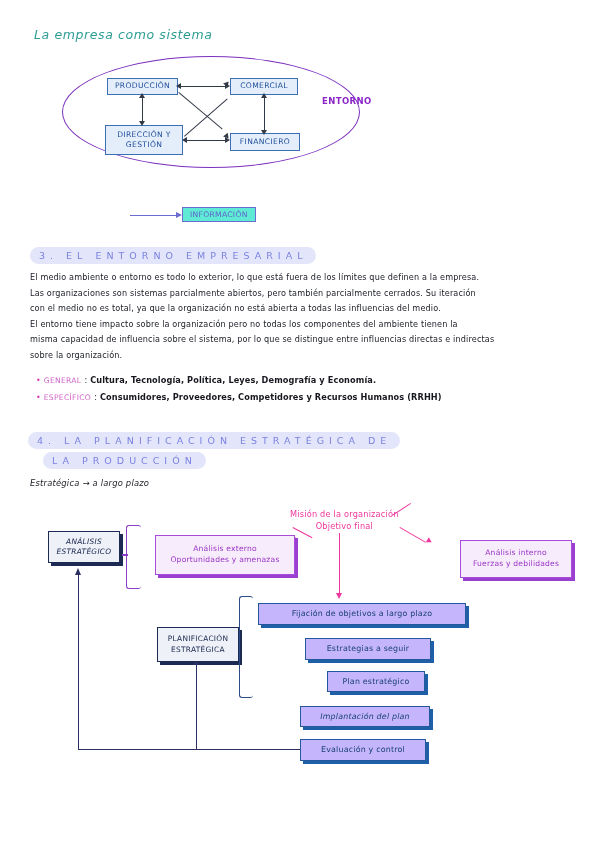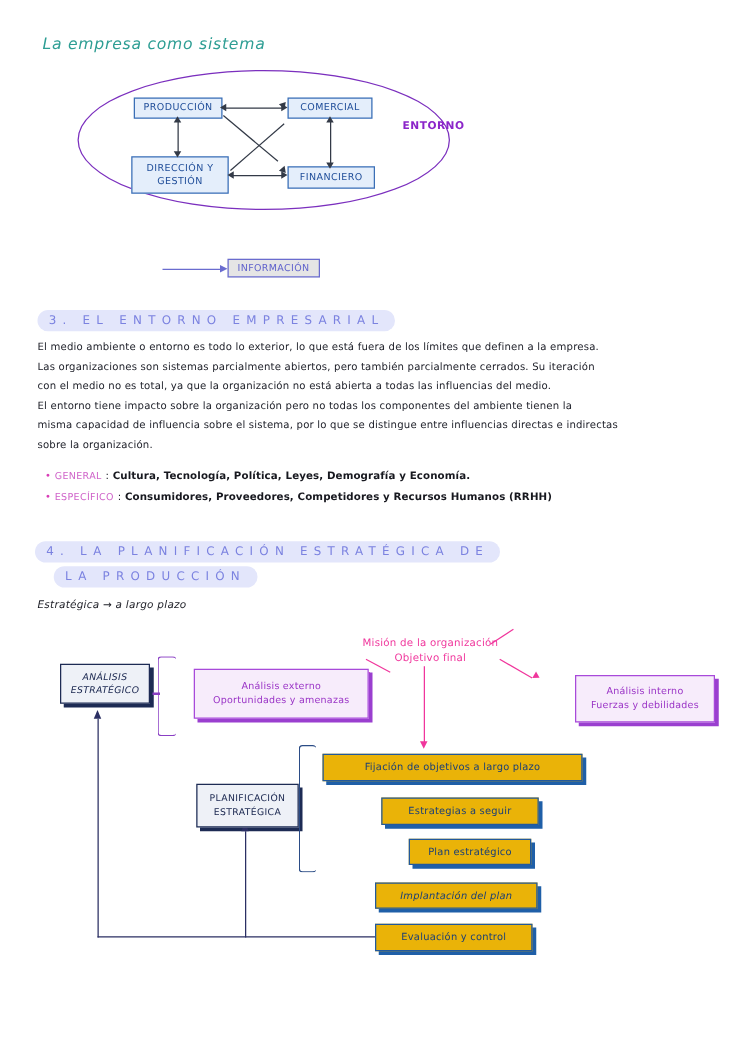--- a/index.html
+++ b/index.html
@@ -59,21 +59,21 @@
   #box-financiero{left:230px;top:81px;width:70px;height:18px;}
 
   .ln{position:absolute;background:#333a47;transform-origin:0 0;height:1.1px;}
   .arrhead{position:absolute;width:0;height:0;}
 
   
   .info-row{left:0;top:205px;width:599px;height:24px;}
   .info-line{position:absolute;left:130px;top:10px;width:48px;height:1.1px;background:#6a6ccf;}
   .info-box{
     position:absolute;left:182px;top:2px;
-    border:1.2px solid #6a6ccf;background:#e5e5e5;
+    border:1.2px solid #6a6ccf;background:#5eead4;
     color:#6163cc;font-size:7.6px;letter-spacing:0.3px;
     padding:2px 7px;
   }
 
   
   .heading{
     background:#e3e6fb;
     color:#7b82e0;
     font-size:9.5px;
     letter-spacing:5px;
@@ -121,21 +121,21 @@
     box-sizing:border-box;padding:2px 4px;}
 
   
   .navy .shadow{background:#1d2b54;}
   .navy .inner{background:#eef1f7;border:1.5px solid #1d2b54;color:#17244d;font-size:7.4px;letter-spacing:0.3px;}
   
   .purple .shadow{background:#9a3fcf;}
   .purple .inner{background:#f7ecfb;border:1.4px solid #a84ada;color:#9a34c6;font-size:7.6px;letter-spacing:0.2px;}
   
   .blue .shadow{background:#1f5fa8;}
-  .blue .inner{background:#eab308;border:1.4px solid #22599c;color:#1a3f77;font-size:7.9px;letter-spacing:0.2px;justify-content:center;}
+  .blue .inner{background:#c4b5fd;border:1.4px solid #22599c;color:#1a3f77;font-size:7.9px;letter-spacing:0.2px;justify-content:center;}
 
   #f-analisis{left:48px;top:26px;width:72px;height:32px;font-style:italic;}
   #f-externo{left:155px;top:30px;width:140px;height:40px;}
   #f-interno{left:443px;top:35px;width:112px;height:38px;margin-left:17px;}
   #f-planif{left:157px;top:122px;width:82px;height:35px;}
   #f-obj{left:258px;top:98px;width:208px;height:22px;}
   #f-estr{left:305px;top:133px;width:126px;height:22px;}
   #f-plan{left:327px;top:166px;width:98px;height:21px;}
   #f-impl{left:300px;top:201px;width:130px;height:21px;font-style:italic;}
   #f-eval{left:300px;top:234px;width:126px;height:22px;}

